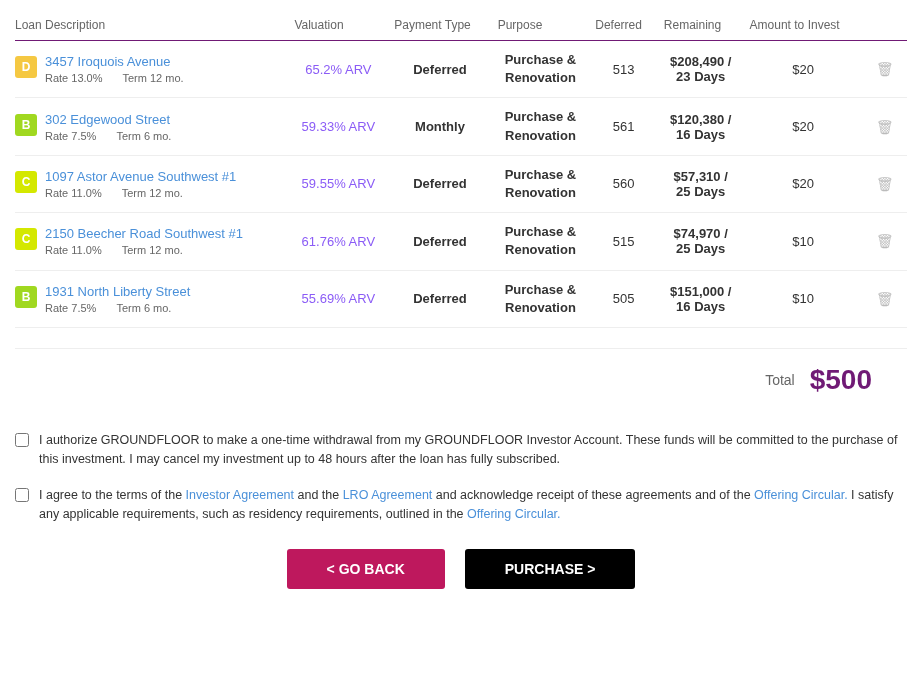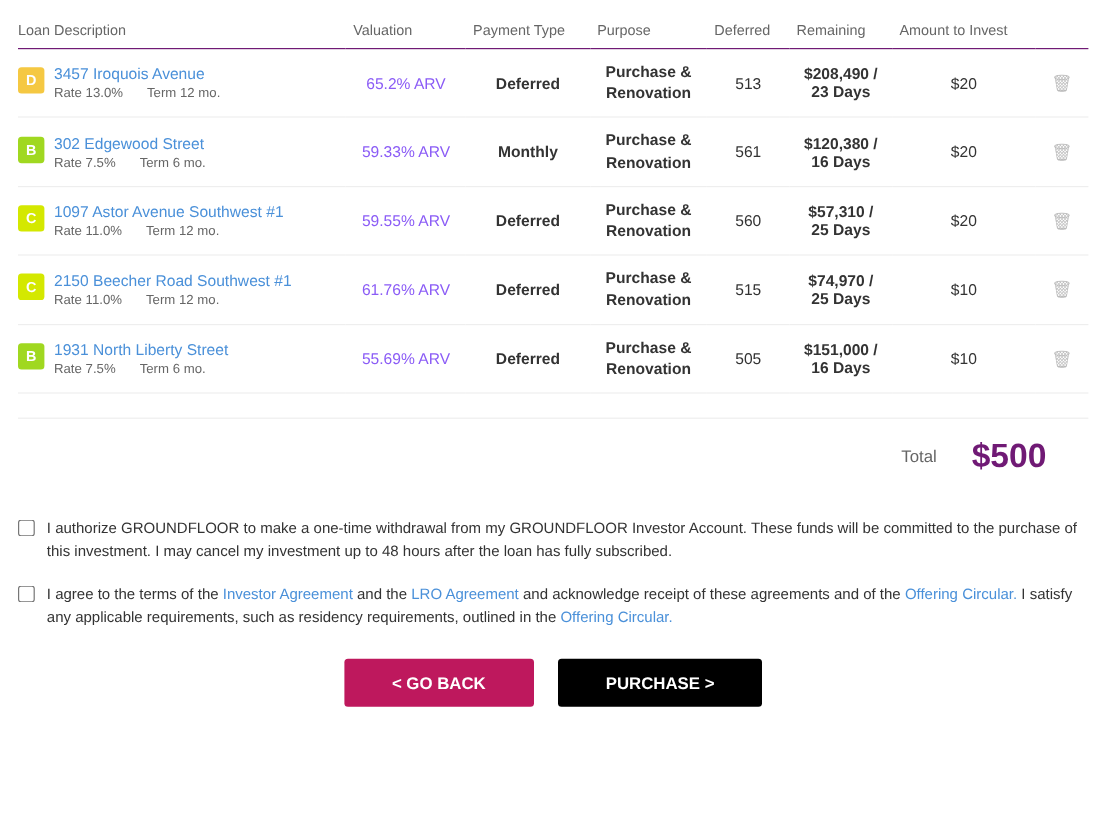--- a/index.html
+++ b/index.html
@@ -122,21 +122,21 @@
       font-size: 14px;
       padding: 2px 4px;
     }
 
     
     .total-row {
       display: flex;
       justify-content: flex-end;
       align-items: center;
       padding: 15px 35px 15px 0;
-      gap: 29px;
+      gap: 15px;
       border-top: 1px solid #eee;
       margin-bottom: 20px;
     }
     .total-label {
       font-size: 14px;
       color: #666;
     }
     .total-amount {
       font-size: 28px;
       font-weight: bold;

